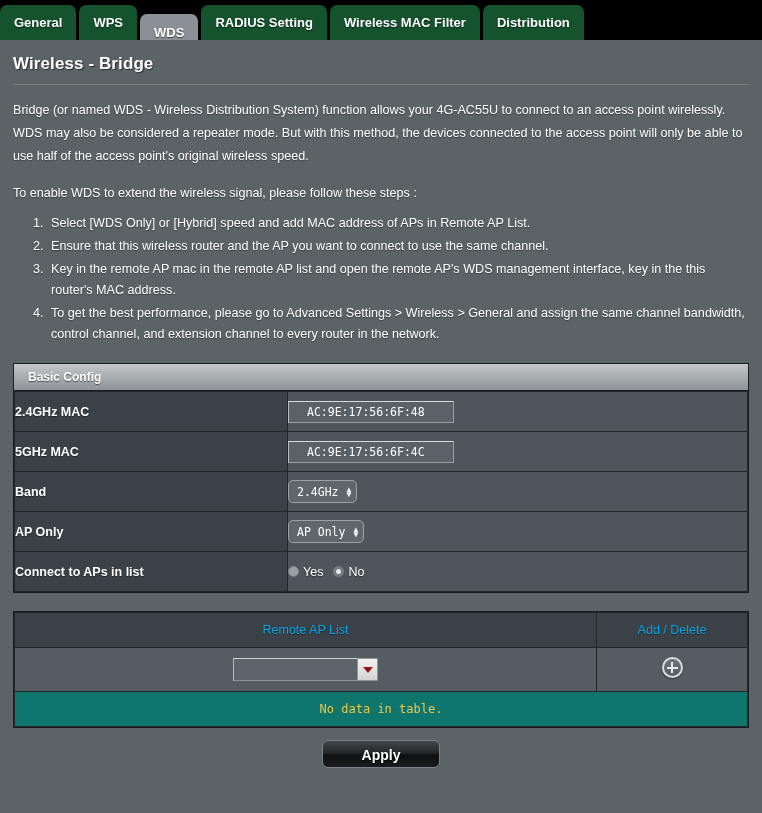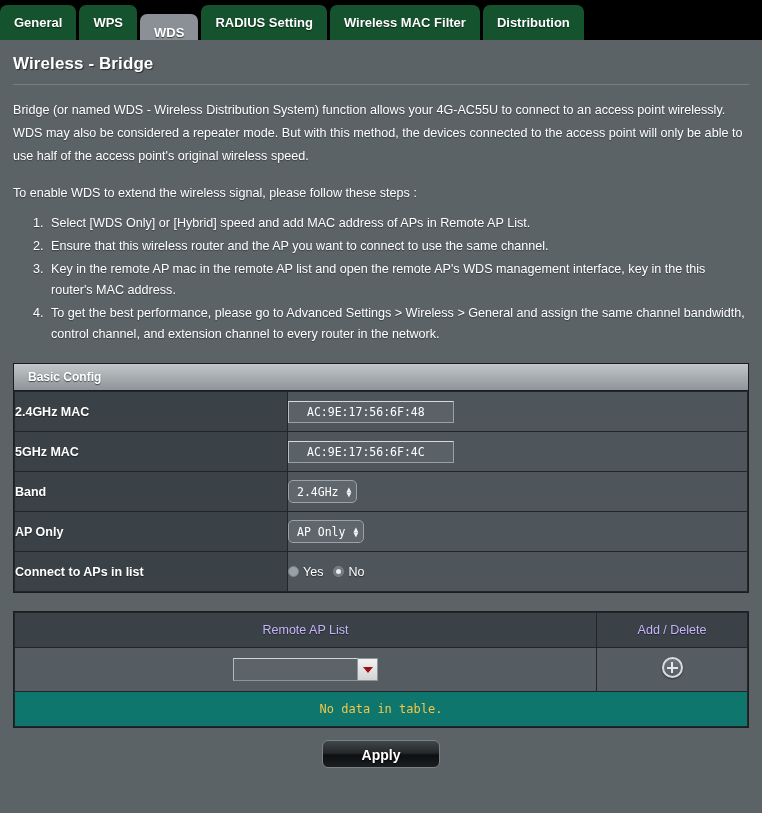--- a/index.html
+++ b/index.html
@@ -211,21 +211,21 @@
     position: absolute;
     left: 2px; top: 2px;
     width: 5px; height: 5px;
     border-radius: 50%;
     background: #e8eaec;
   }
 
   
   th.colhdr {
     background: #3b4247;
-    color: #c4b5fd;
+    color: #0ea5e9;
     font-size: 12.5px;
     font-weight: normal;
     height: 34px;
     text-align: center;
     text-shadow: 0 1px 1px rgba(0,0,0,0.5);
   }
   td.aprow {
     background: #555d62;
     height: 43px;
     text-align: center;

